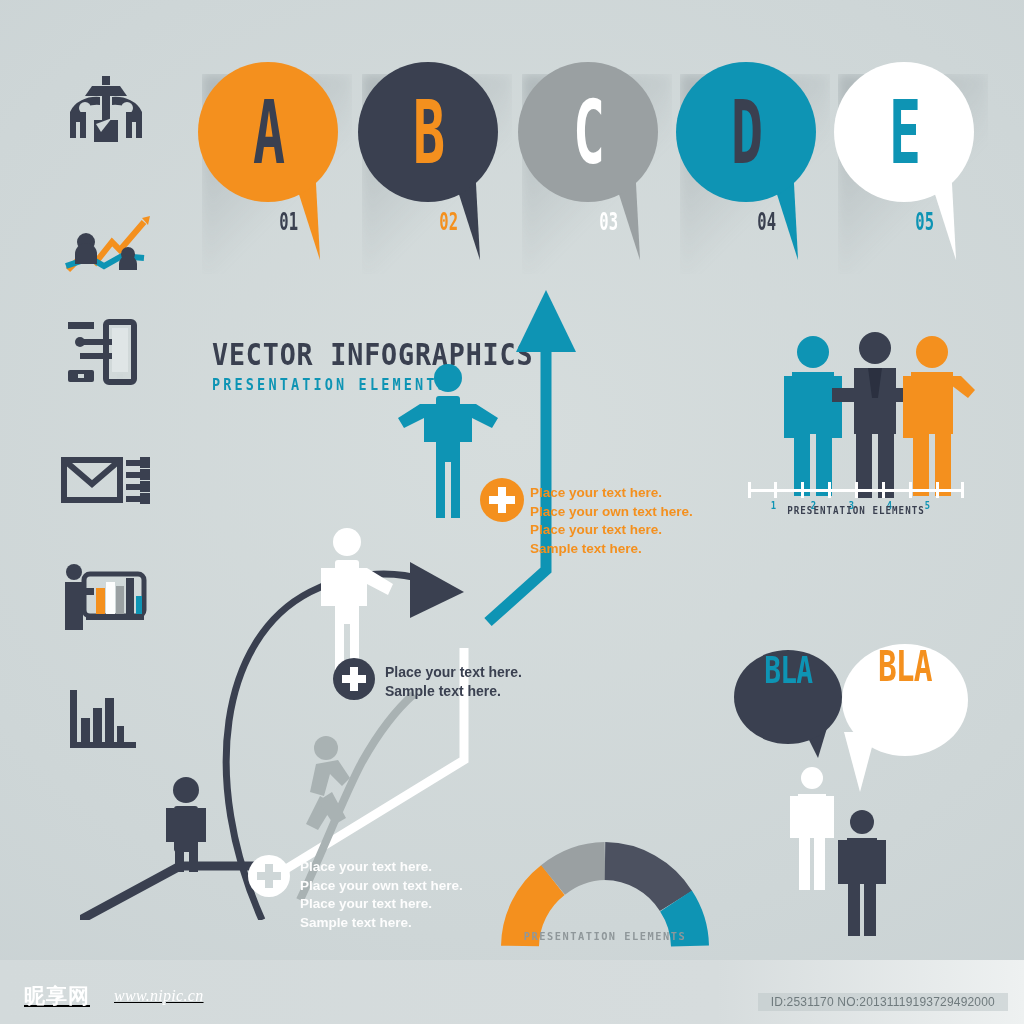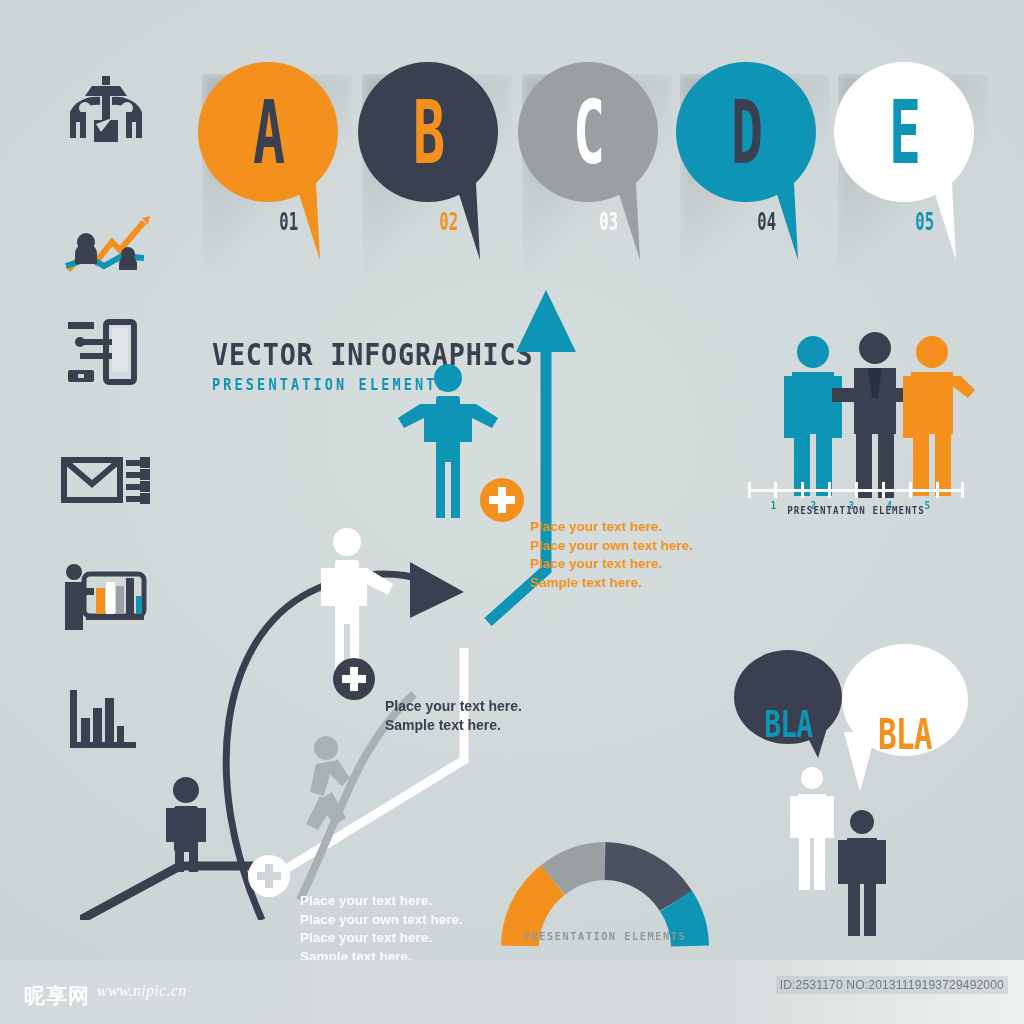--- a/index.html
+++ b/index.html
@@ -59,21 +59,21 @@
     font-size:31px; color:#3a4050; letter-spacing:1px;
     transform:scaleX(0.86); transform-origin:left center;
   }
   .title-sub {
     font-family:"DejaVu Sans Mono", monospace; font-weight:bold;
     font-size:15px; color:#0e94b4; letter-spacing:3.5px;
     transform:scaleX(0.9); transform-origin:left center; margin-top:4px;
   }
 
   
-  .txtblock { position:absolute; font-weight:bold; line-height:1.38;margin-top:34px; }
+  .txtblock { position:absolute; font-weight:bold; line-height:1.38; }
   .txtblock div { white-space:nowrap; }
   #text-orange { left:530px; top:484px; font-size:13.5px; color:#f4901e; }
   #text-dark   { left:385px; top:663px; font-size:14px;   color:#3a4050; }
   #text-white  { left:300px; top:858px; font-size:13.5px; color:#fdfdfd; }
 
   
   .plusnode { position:absolute; border-radius:50%; display:flex;
               align-items:center; justify-content:center; }
   .plusnode .pv { position:absolute; background:#fff; }
   .plusnode .ph { position:absolute; background:#fff; }
@@ -87,42 +87,42 @@
                 font-weight:bold; font-size:11px; color:#0e94b4;
                 transform:scaleX(0.8); }
   #ruler-caption {
     position:absolute; left:748px; top:505px; width:216px; text-align:center;
     font-family:"DejaVu Sans Mono", monospace; font-weight:bold; font-size:10px;
     color:#3a4050; letter-spacing:1.1px; transform:scaleX(0.92);
   }
 
   
   .bla-bubble { position:absolute; border-radius:50%;
-                display:flex; align-items:flex-end; justify-content:center; }
+                display:flex; align-items:flex-start; justify-content:center; }
   .bla-text { font-family:"DejaVu Sans Mono", monospace; font-weight:bold;
               font-size:34px; transform:scaleX(0.82) scaleY(1.12); letter-spacing:-1px; }
 
   
   #gauge { position:absolute; left:496px; top:842px; width:218px; height:112px; }
   #gauge-caption {
     position:absolute; left:468px; top:930px; width:274px; text-align:center;
     font-family:"DejaVu Sans Mono", monospace; font-weight:bold; font-size:11px;
     color:#8f979a; letter-spacing:1.6px; transform:scaleX(0.94);
   }
 
   
   #watermark-bar { position:absolute; left:0; bottom:0; width:1024px; height:64px;
                    background:linear-gradient(90deg,#d3dadb 0%,#d6dcdd 70%,#eef1f1 100%); }
-  #wm-logo { position:absolute; left:24px; bottom:14px; display:flex; align-items:flex-start; gap:7px; }
+  #wm-logo { position:absolute; left:24px; bottom:14px; display:flex; align-items:center; gap:24px;text-decoration:underline; }
   #wm-cn { font-size:21px; font-weight:bold; color:#fff; letter-spacing:1px;
            font-family:"DejaVu Sans", sans-serif; }
   #wm-url { font-size:16px; color:#fff; font-family:"Liberation Serif", serif; font-style:italic;
             letter-spacing:.3px; padding-bottom:1px; }
-  #wm-id { position:absolute; right:16px; bottom:30px; font-size:12px; color:#6f7a7d;
-           background:rgba(190,198,200,.55); padding:2px 4px; letter-spacing:.2px; }
+  #wm-id { position:absolute; right:16px; bottom:13px; font-size:12px; color:#6f7a7d;
+           background:rgba(190,198,200,.55); padding:2px 13px; letter-spacing:.2px; }
 </style>
 </head>
 <body>
 
 <div class="stage">
 
   <div id="icon-col">
 
     <div class="icon-slot">
       <svg width="100" height="90" viewBox="0 0 100 90">

